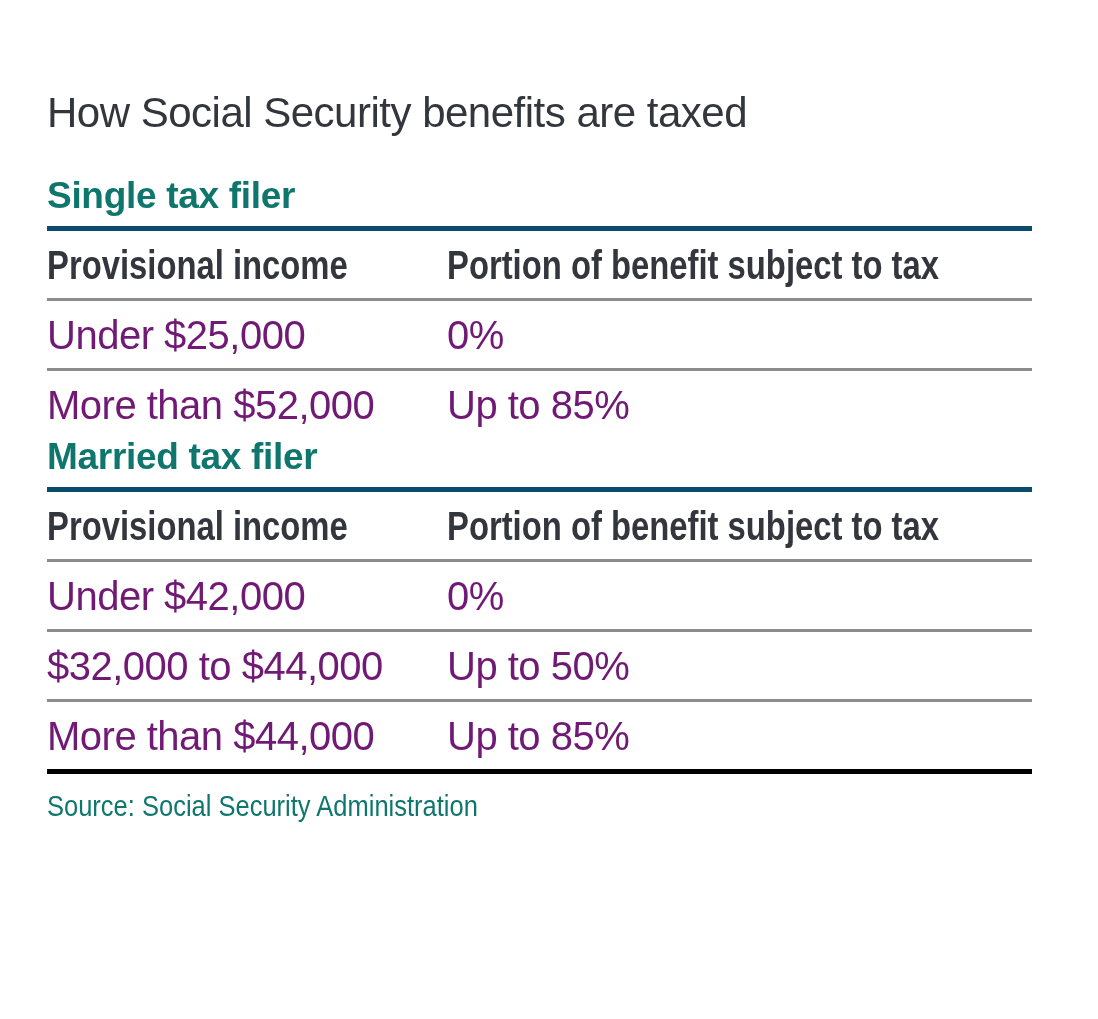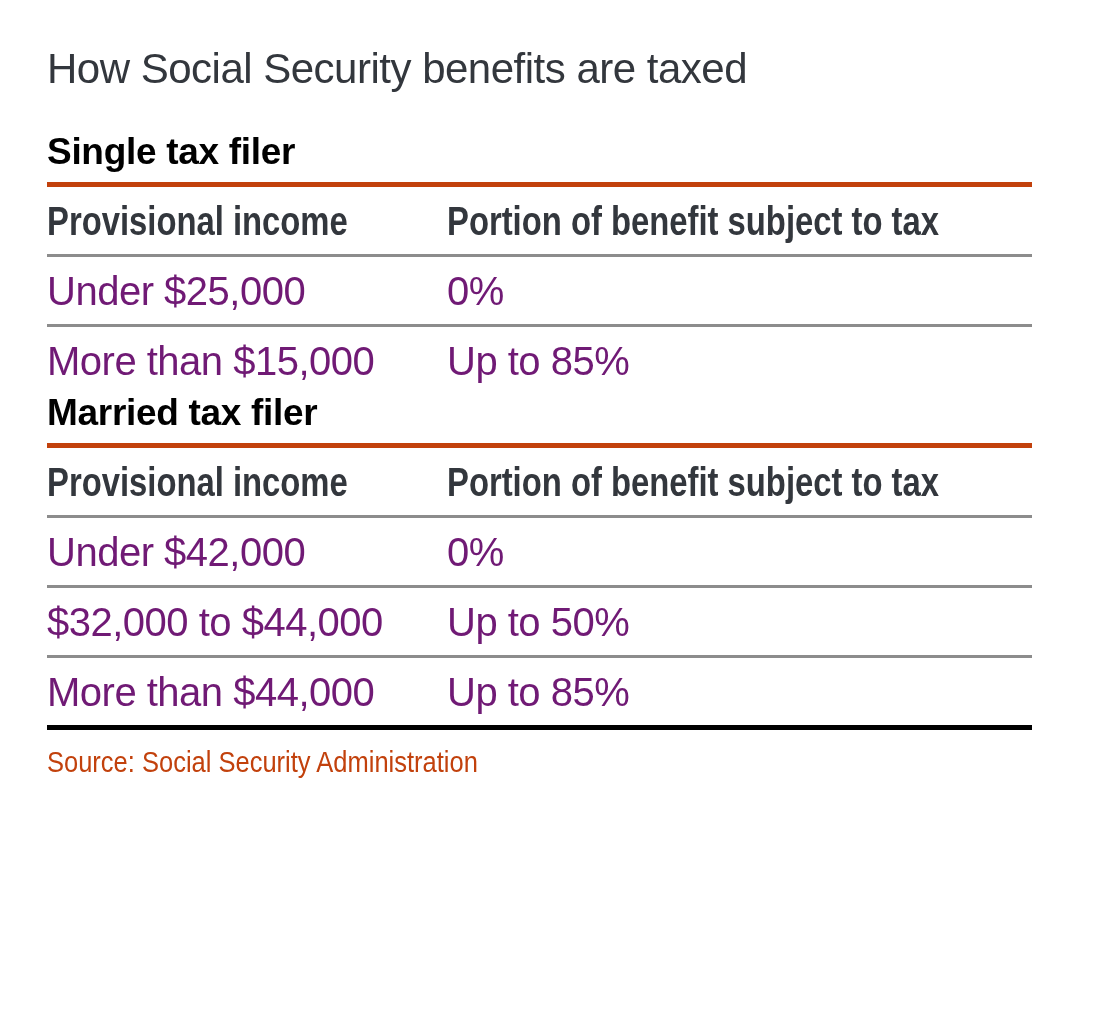--- a/index.html
+++ b/index.html
@@ -10,45 +10,45 @@
   body {
     width: 1098px;
     height: 1019px;
     overflow: hidden;
     font-family: "Liberation Sans", "DejaVu Sans", sans-serif;
   }
   .page {
     box-sizing: border-box;
     width: 1098px;
     height: 1019px;
-    padding: 48px 66px 0 47px;
+    padding: 92px 66px 0 47px;
     background: #ffffff;
   }
   .page-title {
     font-size: 42px;
     font-weight: 400;
     line-height: 1.0;
     letter-spacing: -0.5px;
     color: #33373d;
     margin: 0 0 43px 0;
   }
   .section-title {
     font-size: 37px;
     font-weight: 700;
     line-height: 1.0;
     letter-spacing: -0.3px;
-    color: #000000;
+    color: #0f766e;
     margin: 0 0 12px 0;
   }
   .section-married {
   }
   table.tax-table {
     width: 100%;
     border-collapse: collapse;
-    border-top: 5px solid #c2410c;
+    border-top: 5px solid #0c4a6e;
     table-layout: fixed;
   }
   table.tax-table.closed {
     border-bottom: 5px solid #000000;
   }
   .tax-table th,
   .tax-table td {
     text-align: left;
     vertical-align: middle;
     height: 67px;
@@ -79,21 +79,21 @@
   
   .tax-table th > span {
     display: inline-block;
     transform: scaleX(0.82);
     transform-origin: 0 50%;
   }
   .source-note {
     margin: 14px 0 0 0;
     font-size: 30px;
     line-height: 1.2;
-    color: #c2410c;
+    color: #0f766e;
   }
   .source-note > span {
     display: inline-block;
     transform: scaleX(0.85);
     transform-origin: 0 50%;
   }
 </style>
 </head>
 <body>
 
@@ -109,21 +109,21 @@
           <th class="col-income"><span>Provisional income</span></th>
           <th class="col-portion"><span>Portion of benefit subject to tax</span></th>
         </tr>
       </thead>
       <tbody>
         <tr>
           <td class="col-income">Under $25,000</td>
           <td class="col-portion">0%</td>
         </tr>
         <tr>
-          <td class="col-income">More than $15,000</td>
+          <td class="col-income">More than $52,000</td>
           <td class="col-portion">Up to 85%</td>
         </tr>
       </tbody>
     </table>
   </section>
 
   <section class="section-married">
     <h2 class="section-title">Married tax filer</h2>
     <table class="tax-table closed">
       <thead>

